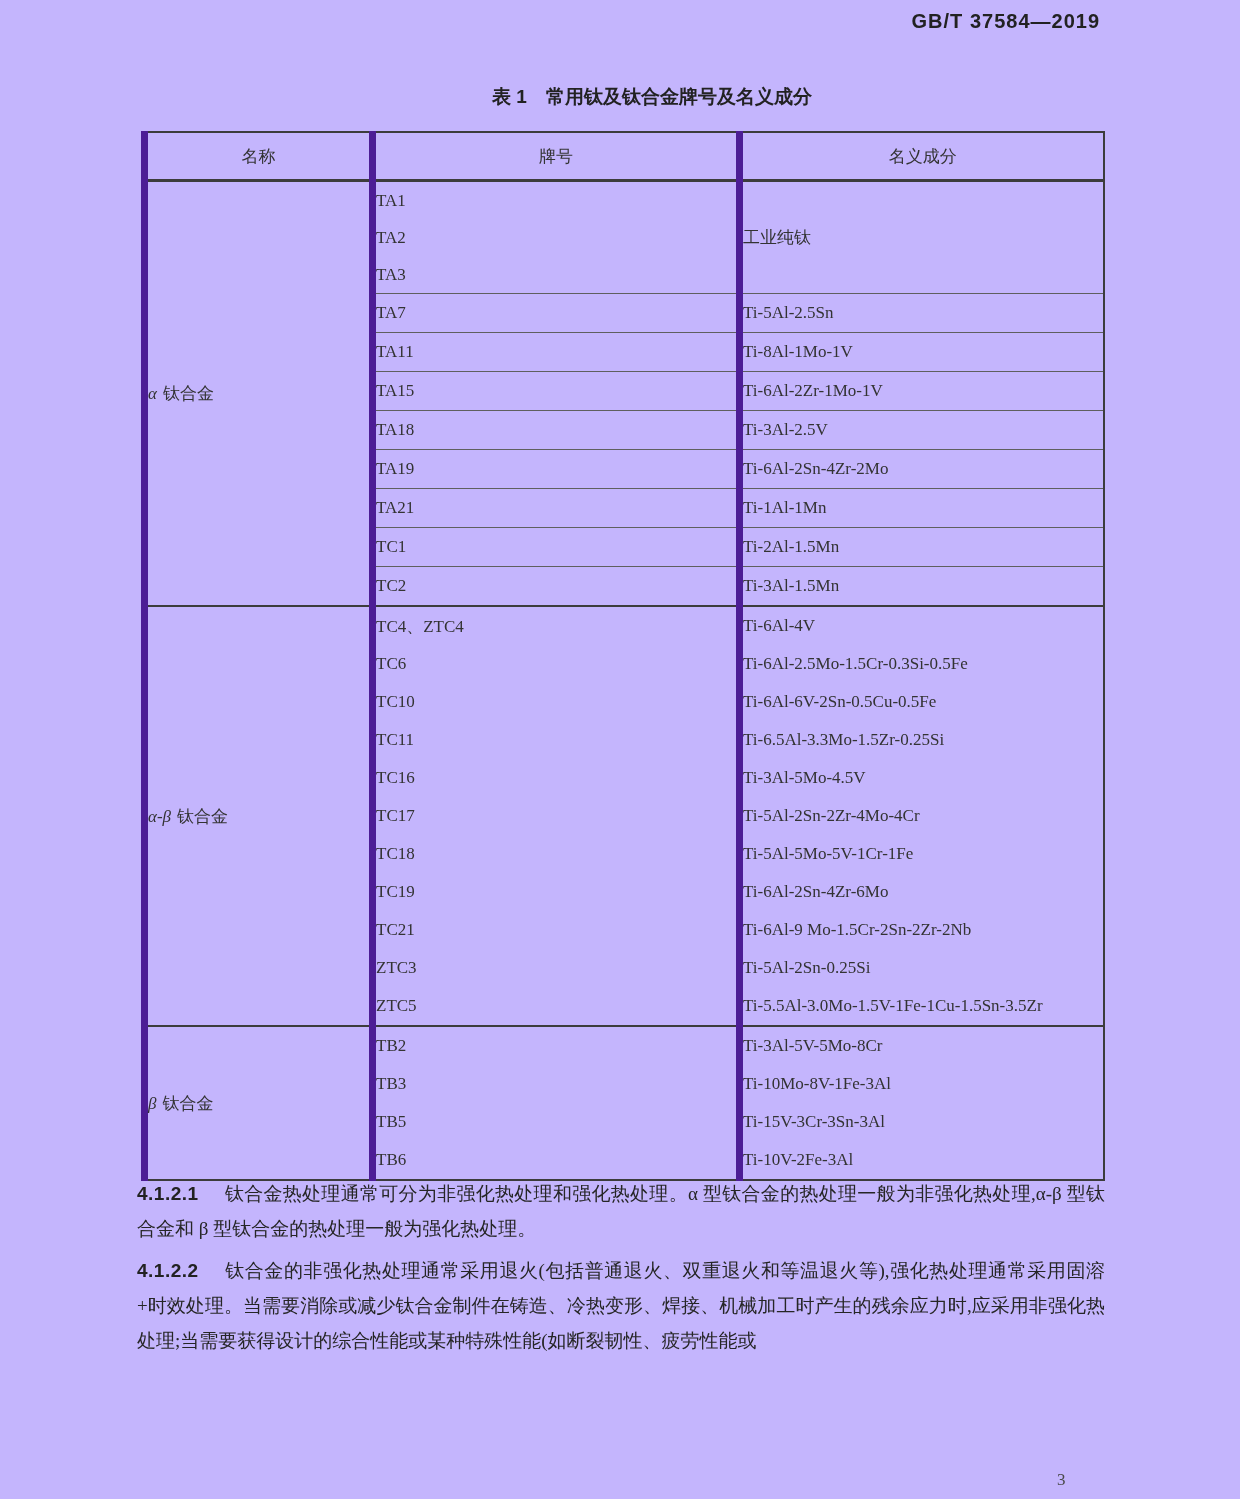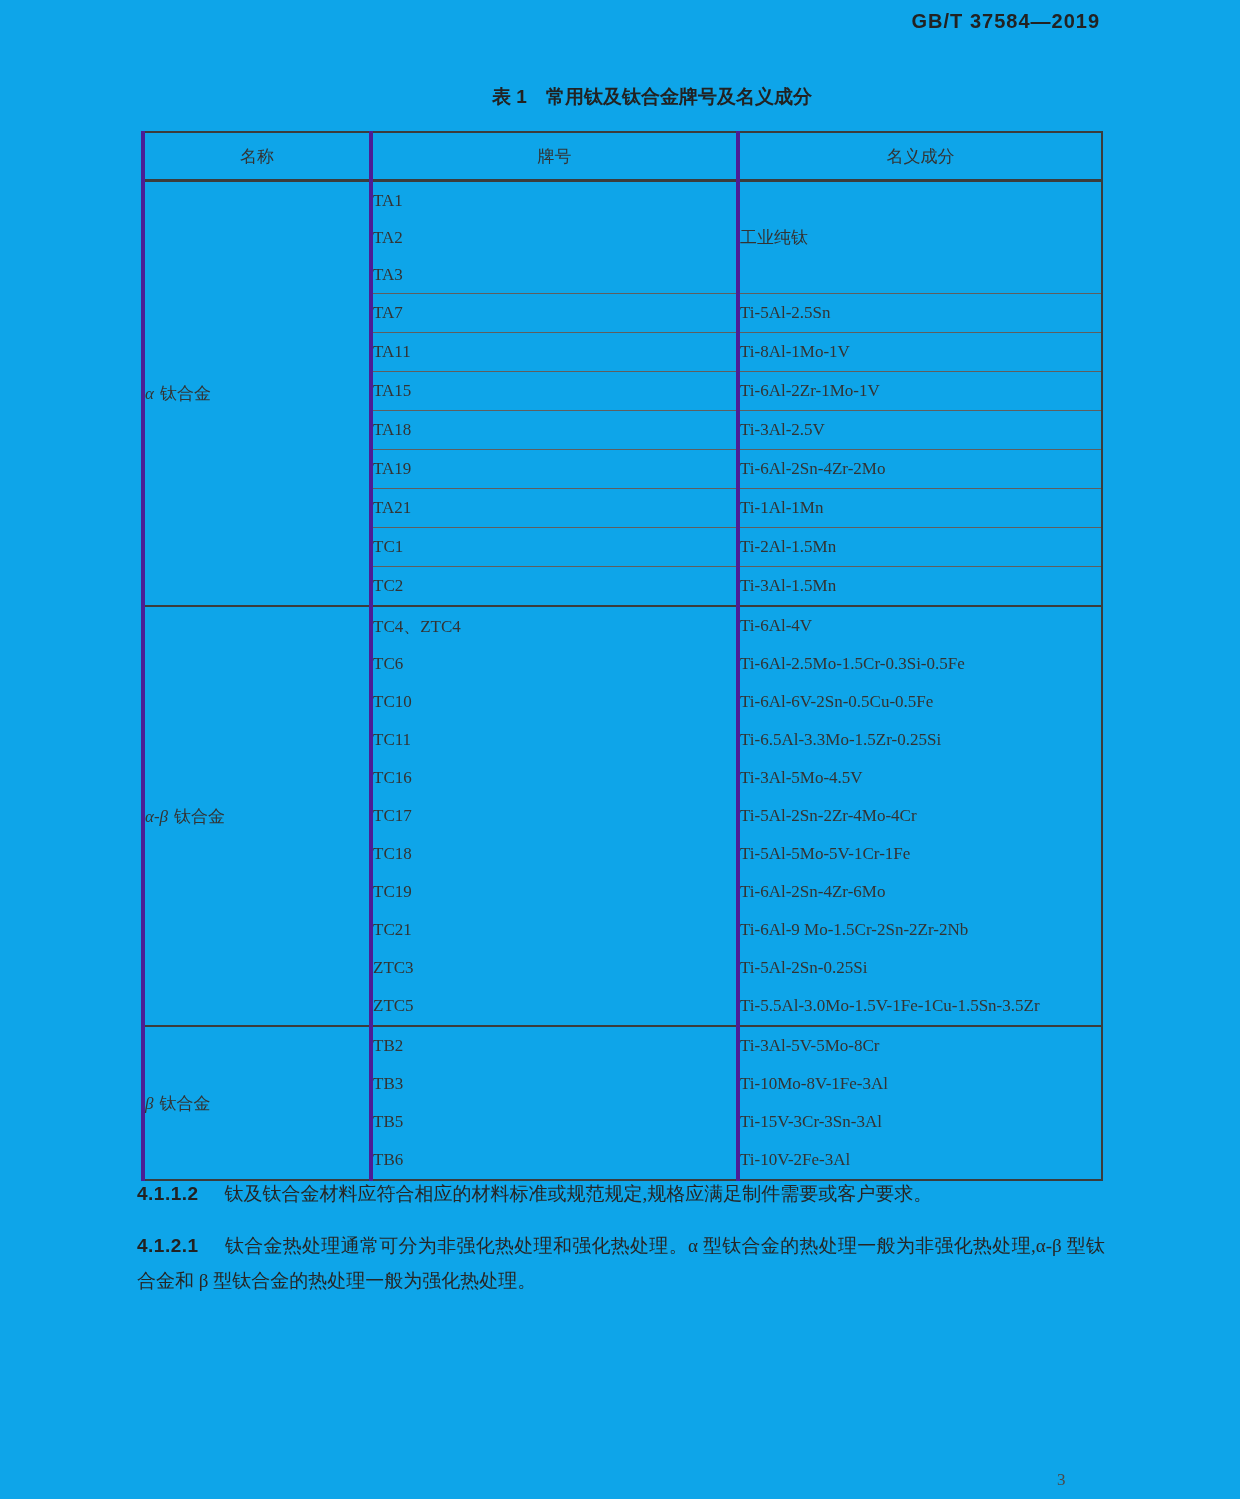--- a/index.html
+++ b/index.html
@@ -1,21 +1,21 @@
 <!DOCTYPE html>
 <html lang="zh"><head>
 <meta charset="utf-8">
 <style>
   html, body { margin: 0; padding: 0; background: #e8e8e8; }
   .page {
     position: relative;
     width: 1240px;
     height: 1499px;
     margin: 0 auto;
-    background: #0ea5e9;
+    background: #c4b5fd;
     color: #2e2e2e;
     font-family: "Liberation Serif", "DejaVu Serif", serif;
     overflow: hidden;
     text-decoration: underline;
   }
 
   
   .doc-number {
     position: absolute;
     top: 10px;
@@ -49,21 +49,21 @@
     width: 959px;
     border-collapse: collapse;
     table-layout: fixed;
     font-size: 17px;
     color: #333;
   }
   table.alloy col.c1 { width: 228px; }
   table.alloy col.c2 { width: 367px; }
   table.alloy col.c3 { width: 364px; }
   table.alloy { border: 2px solid #3c3c3c; }
-  table.alloy th, table.alloy td { border-left: 4px solid #4c1d95; }
+  table.alloy th, table.alloy td { border-left: 7px solid #4c1d95; }
   table.alloy thead th {
     height: 44px;
     font-weight: normal;
     text-align: center;
     vertical-align: middle;
     border-bottom: 3px solid #3c3c3c;
   }
   table.alloy tbody td {
     height: 38px;
     text-align: left;
@@ -238,23 +238,23 @@
           <td class="comp-cell">Ti-15V-3Cr-3Sn-3Al</td>
         </tr>
         <tr>
           <td class="grade-cell">TB6</td>
           <td class="comp-cell">Ti-10V-2Fe-3Al</td>
         </tr>
       </tbody>
   </table>
 
   <div class="text-block">
-    <p class="p1">
-      <span class="sec-num">4.1.1.2</span><span>钛及钛合金材料应符合相应的材料标准或规范规定,规格应满足制件需要或客户要求。</span>
-    </p>
     <p class="p2">
       <span class="sec-num">4.1.2.1</span><span>钛合金热处理通常可分为非强化热处理和强化热处理。α 型钛合金的热处理一般为非强化热处理,α-β 型钛合金和 β 型钛合金的热处理一般为强化热处理。</span>
     </p>
+    <p class="p3">
+      <span class="sec-num">4.1.2.2</span><span>钛合金的非强化热处理通常采用退火(包括普通退火、双重退火和等温退火等),强化热处理通常采用固溶+时效处理。当需要消除或减少钛合金制件在铸造、冷热变形、焊接、机械加工时产生的残余应力时,应采用非强化热处理;当需要获得设计的综合性能或某种特殊性能(如断裂韧性、疲劳性能或</span>
+    </p>
   </div>
 
   <div class="page-number">3</div>
 
 </div>
 
 </body></html>

